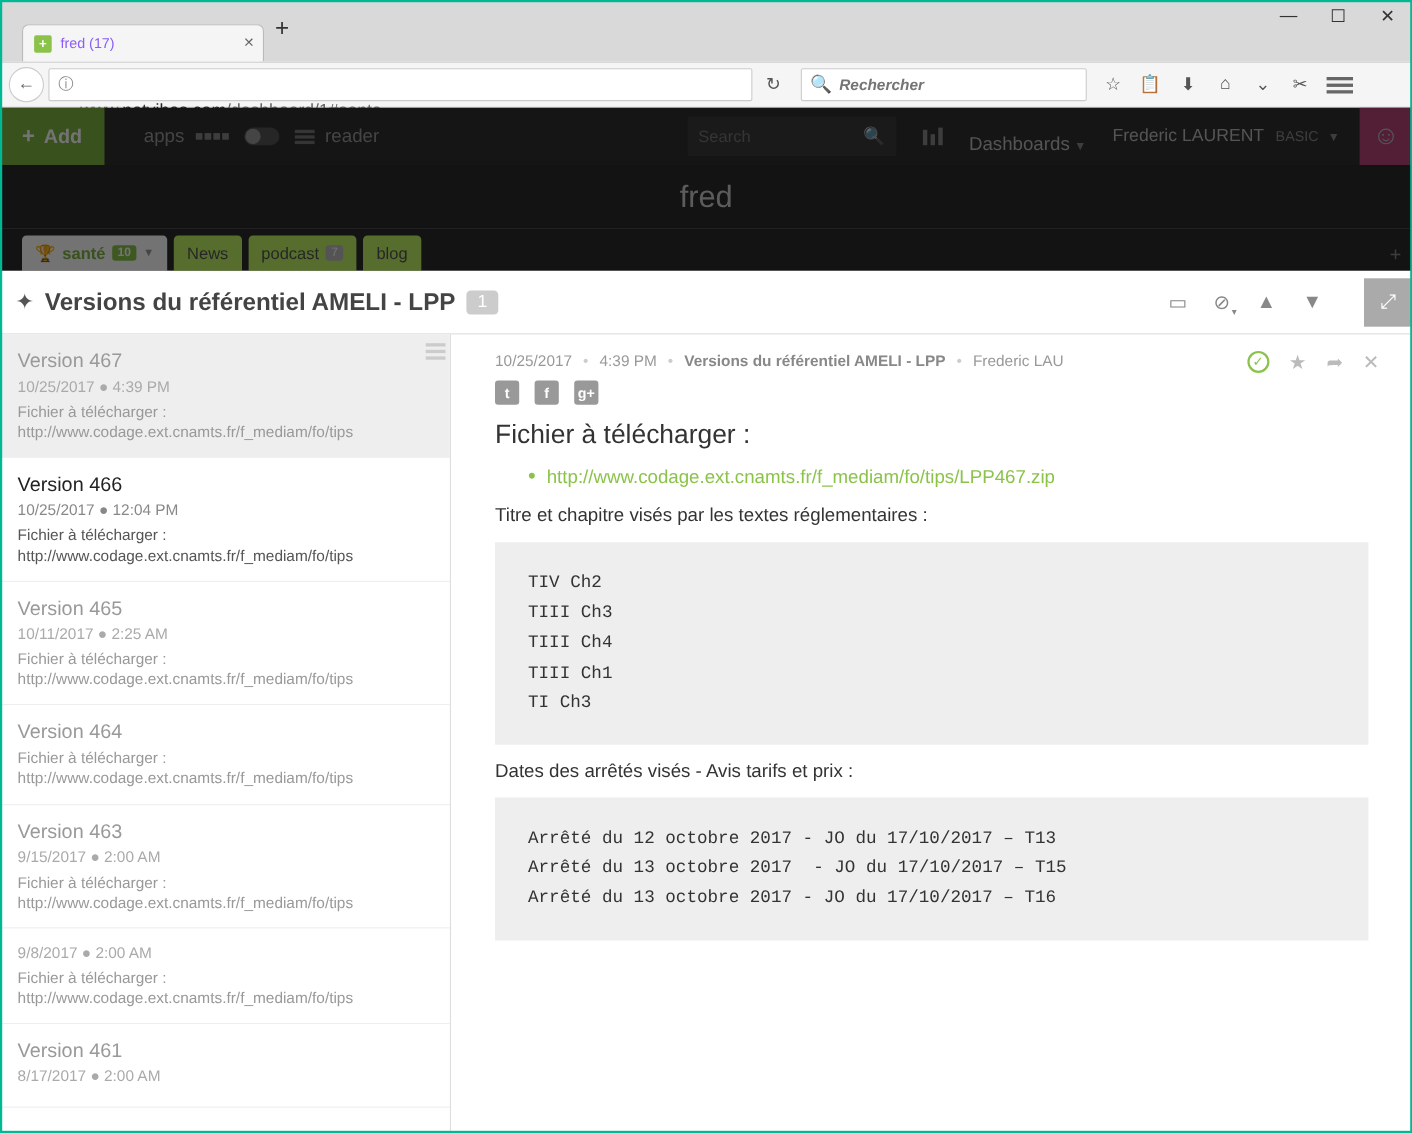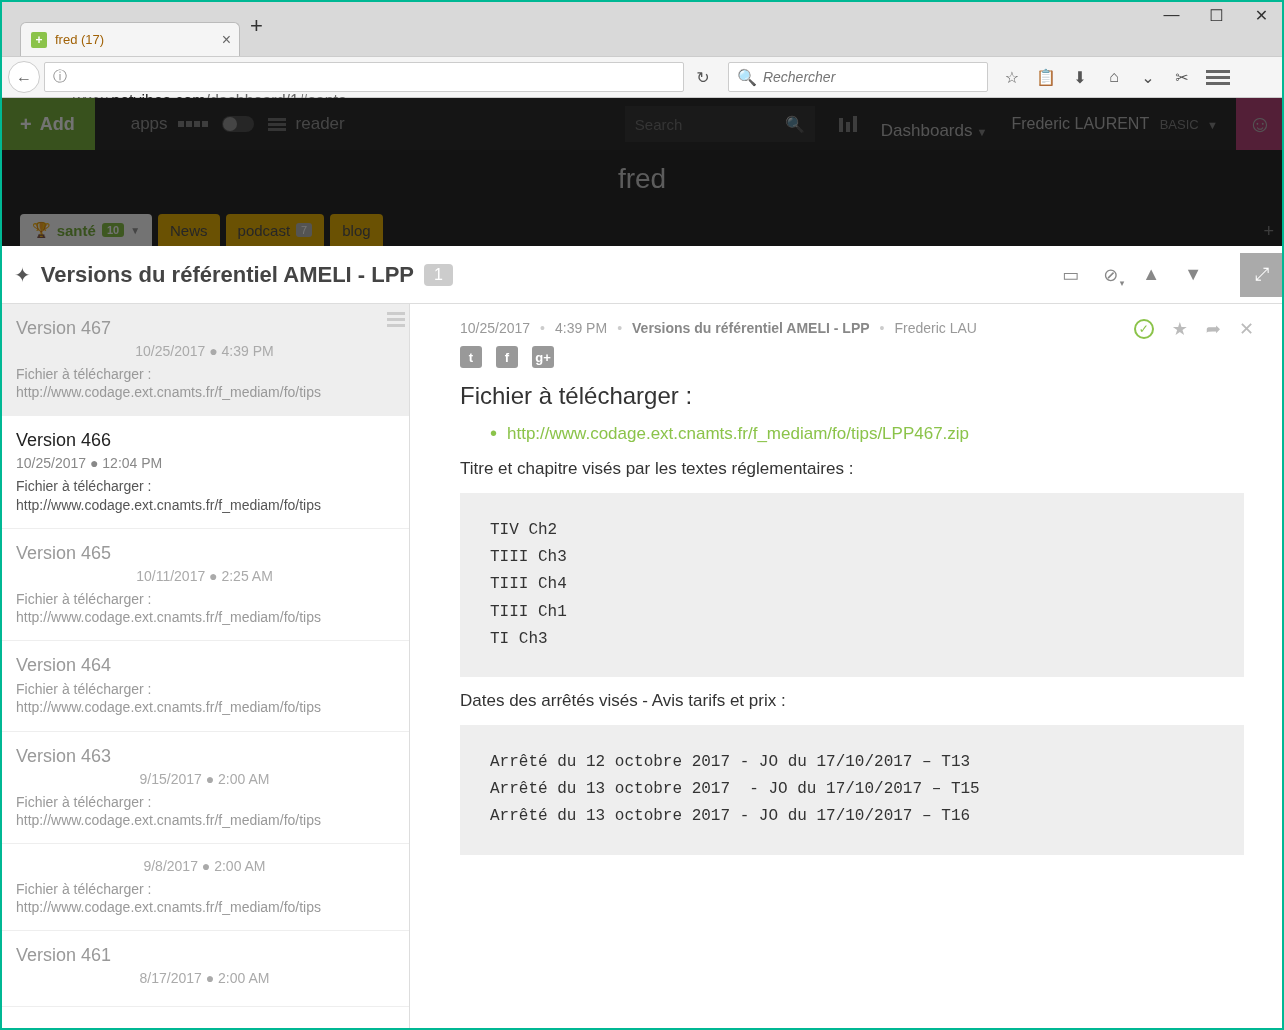--- a/index.html
+++ b/index.html
@@ -5,34 +5,34 @@
 * { margin: 0; padding: 0; box-sizing: border-box; }
 body { font-family: Arial, sans-serif; width: 1284px; height: 1030px; overflow: hidden; background: #fff; }
 
 
 .titlebar { height: 56px; background: #d9d9d9; display: flex; align-items: flex-start; position: relative; }
 .titlebar-buttons { position: absolute; right: 0; top: 0; display: flex; }
 .titlebar-btn { width: 45px; height: 30px; display: flex; align-items: center; justify-content: center; color: #333; font-size: 16px; }
 .tab-browser { display: flex; align-items: flex-end; height: 100%; padding-left: 20px; }
 .browser-tab { background: #f5f5f5; border-radius: 6px 6px 0 0; height: 34px; padding: 0 34px 0 10px; display: flex; align-items: center; gap: 8px; min-width: 220px; position: relative; border: 1px solid #bbb; border-bottom: none; }
 .browser-tab .favicon { width: 16px; height: 16px; background: #8bc34a; border-radius: 2px; display:flex; align-items:center; justify-content:center; color:#fff; font-size:12px; font-weight:bold; }
-.browser-tab-title { font-size: 13px; color: #a16207; }
+.browser-tab-title { font-size: 13px; color: #8b5cf6; }
 .tab-close { position: absolute; right: 8px; font-size: 16px; color: #666; }
 .new-tab-btn { margin-left: 10px; font-size: 22px; color: #333; align-self: center; margin-bottom: 4px; }
 
 
 .urlbar-row { height: 42px; background: #f5f5f5; border-top: 1px solid #ccc; border-bottom: 1px solid #ccc; display: flex; align-items: center; padding: 0 8px; gap: 4px; }
 .nav-back { width: 32px; height: 32px; border: 1px solid #ccc; border-radius: 50%; display: flex; align-items: center; justify-content: center; color: #666; background:#fff; }
 .urlbar { flex: 1; height: 30px; border: 1px solid #ccc; border-radius: 2px; display: flex; align-items: center; padding: 0 8px; background: #fff; max-width: 640px; }
 .urlbar-icon { color: #888; margin-right: 6px; font-size:14px; }
 .urlbar-text { font-size: 16px; color: #666; margin-top: 47px; }
 .urlbar-text .domain { color: #222; }
 .urlbar-refresh { width: 30px; display: flex; justify-content: center; color: #555; }
 .searchbar { flex: 1; height: 30px; border: 1px solid #ccc; border-radius: 2px; display: flex; align-items: center; padding: 0 8px; background: #fff; margin-left: 6px; max-width: 260px; }
-.searchbar input { border: none; outline: none; font-size: 14px; color: #737373; font-style: italic; width: 100%; }
+.searchbar input { border: none; outline: none; font-size: 14px; color: #737373; font-style: italic; width: 100%; font-weight: bold; }
 .toolbar-icons { display: flex; gap: 14px; margin-left: 10px; color: #555; font-size: 16px; align-items:center; }
 .toolbar-icon { width: 20px; text-align: center; }
 .hamburger { width: 24px; display: flex; flex-direction: column; gap: 3px; }
 .hamburger div { height: 3px; background: #666; }
 
 
 .app-dark { position: relative; }
 .app-dark::after { content: ""; position: absolute; inset: 0; background: rgba(0,0,0,0.55); pointer-events: none; }
 .app-header { height: 52px; background: #2f2f2f; display: flex; align-items: center; color: #bbb; }
 .add-btn { background: #7cb342; color: #fff; height: 52px; padding: 0 20px; display: flex; align-items: center; gap: 8px; font-size: 18px; font-weight: bold; }
@@ -52,45 +52,45 @@
 .equalizer-icon span{ width:4px; background:#888;}
 .dashboards-menu { color: #bbb; font-size: 17px; margin-right: 24px; margin-top: 13px; }
 .user-name { color: #bbb; font-size: 16px; }
 .user-plan { color: #888; font-size: 13px; margin-left: 6px; }
 .caret-down { font-size: 11px; color: #888; margin-left: 4px; }
 .logo-right { width: 48px; height: 52px; background: #b8457a; margin-left: 18px; display:flex; align-items:center; justify-content:center; font-size:24px; }
 
 .app-title-row { background: #2b2b2b; height: 58px; display: flex; align-items: center; justify-content: center; color: #ccc; font-size: 28px; }
 
 .tabs-row { background: #2b2b2b; height: 38px; display: flex; align-items: flex-end; padding-left: 20px; gap: 6px; }
-.app-tab { background: #eab308; border-radius: 4px 4px 0 0; padding: 6px 12px; font-size: 15px; color: #555; display: flex; align-items: center; gap: 6px; height: 32px; }
+.app-tab { background: #bef264; border-radius: 4px 4px 0 0; padding: 6px 12px; font-size: 15px; color: #555; display: flex; align-items: center; gap: 6px; height: 32px; }
 .app-tab.active { background: #fff; color: #7cb342; font-weight: bold; }
 .app-tab .badge { background: #8bc34a; color: #fff; font-size: 11px; padding: 1px 5px; border-radius: 3px; }
 .app-tab .badge-grey { background: #bbb; }
 .tab-dropdown-caret { font-size: 10px; color: #999; }
 .tabs-add { margin-left: auto; color:#888; padding:4px 10px; font-size:18px;}
 
 
 .reader-header { height: 58px; background: #fff; border-bottom: 1px solid #ddd; display: flex; align-items: center; padding: 0 14px; }
 .reader-puzzle { color: #555; font-size: 20px; margin-right: 10px; }
 .reader-title { font-size: 22px; color: #444; font-weight: bold; }
 .reader-badge { background: #ccc; color: #fff; font-size: 16px; padding: 2px 10px; border-radius: 4px; margin-left: 10px; }
 .reader-header-right { margin-left: auto; display: flex; gap: 24px; align-items: center; color: #888; font-size: 18px; }
 .reader-collapse-icon { background: #aaa; width: 44px; height: 44px; display:flex; align-items:center; justify-content:center; color:#fff; margin-left:14px; margin-right:-14px;}
 
 
-.main-split { display: flex; height: calc(1030px - 56px - 42px - 52px - 58px - 38px - 58px); gap: 10px; }
+.main-split { display: flex; height: calc(1030px - 56px - 42px - 52px - 58px - 38px - 58px); }
 .list-pane { width: 410px; border-right: 1px solid #ddd; overflow-y: auto; position:relative; }
 .menu-toggle-list { position:absolute; right:4px; top:8px; color:#bbb; font-size:18px; display:flex; flex-direction:column; gap:3px;}
 .menu-toggle-list span{width:18px; height:3px; background:#ccc;}
 
 .list-item { padding: 14px 16px; border-bottom: 1px solid #eee; cursor: pointer; }
 .list-item.selected { background: #eeeeee; }
 .list-item.read .li-title { color: #999; }
-.list-item.read .li-meta { color: #aaa; text-align: center; }
+.list-item.read .li-meta { color: #aaa; }
 .list-item.read .li-excerpt { color: #999; }
 .li-title { font-size: 18px; color: #333; margin-bottom: 4px; }
 .list-item.unread .li-title { color: #222; font-weight: normal; }
 .li-meta { font-size: 14px; color: #888; margin-bottom: 6px; }
 .li-excerpt { font-size: 14px; color: #555; line-height: 1.3; }
 
 .content-pane { flex: 1; overflow-y: auto; padding: 16px 40px 40px 40px; position:relative; }
 .content-meta { display: flex; align-items: center; gap: 10px; color: #999; font-size: 14px; margin-bottom: 10px; }
 .content-meta .sep { color: #ccc; }
 .content-meta .src { font-weight: bold; color: #888; }

